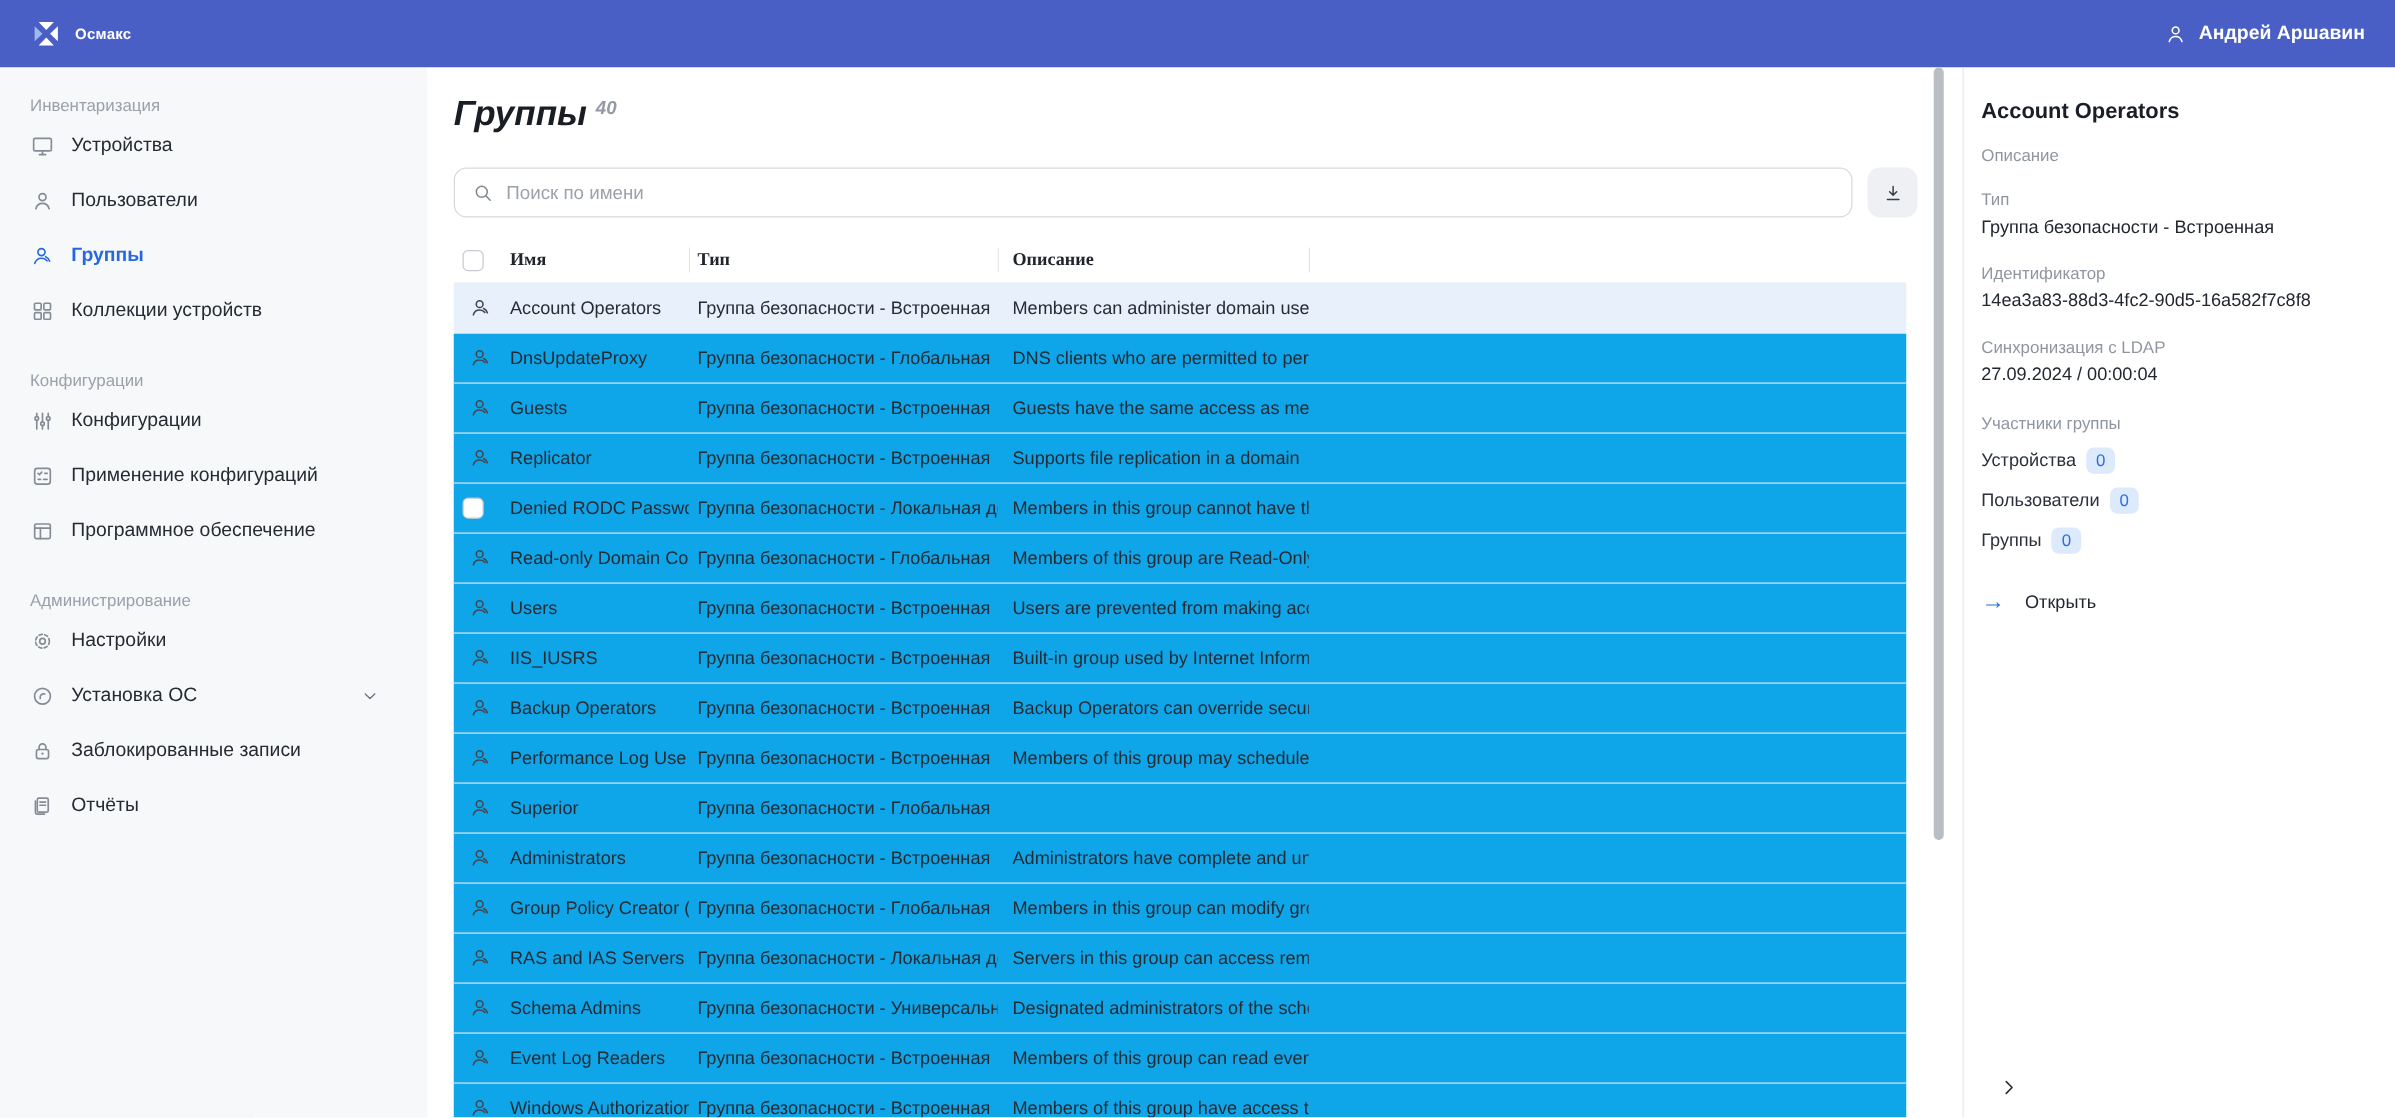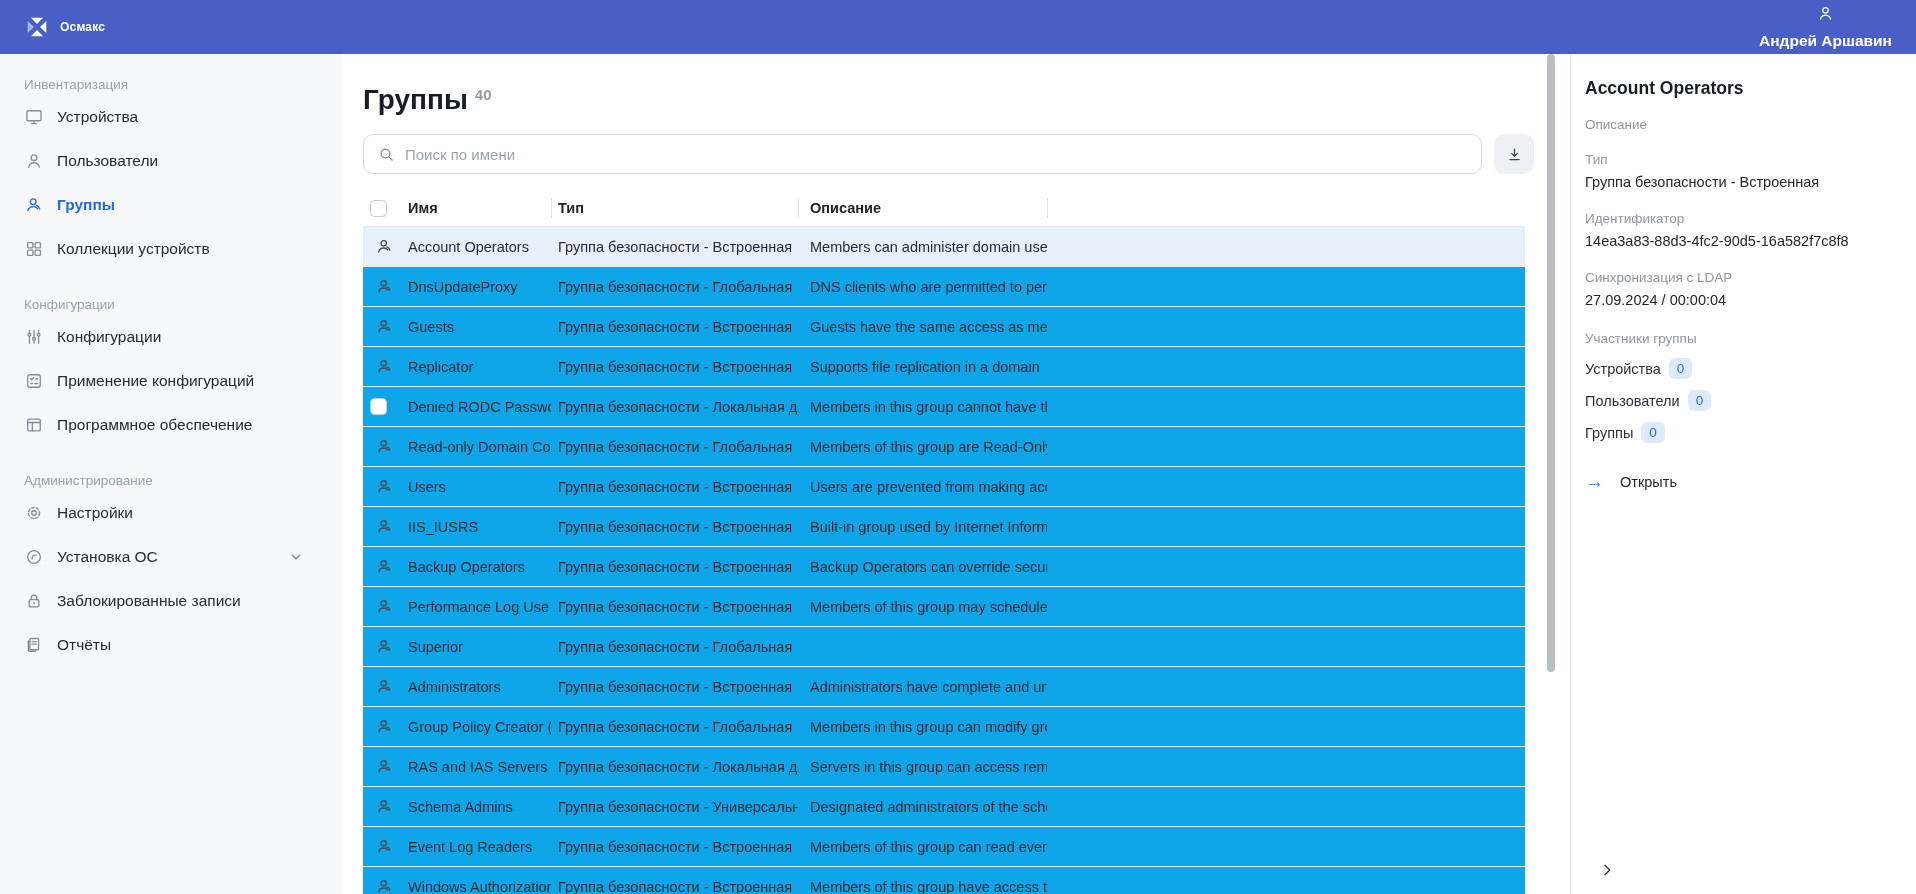--- a/index.html
+++ b/index.html
@@ -13,21 +13,21 @@
 
   
   .topbar {
     position:absolute; top:0; left:0; right:0; height:54px;
     background:#4a5fc6; display:flex; align-items:center;
     justify-content:space-between; padding:0 24px;
   }
   .brand { display:flex; align-items:center; gap:10px; color:#fff;
            font-size:12px; font-weight:700; letter-spacing:.2px; }
   .userchip { display:flex; align-items:center; gap:9px; color:#fff;
-              font-size:15.5px; font-weight:600; cursor:pointer;flex-direction:column; }
+              font-size:15.5px; font-weight:600; cursor:pointer; }
 
   
   .sidebar {
     position:absolute; top:54px; left:0; bottom:0; width:342px;
     background:#f7f8fa; padding:21px 0 0 24px;
   }
   .side-section-label { color:#9aa1ac; font-size:13.5px; height:20px; line-height:20px; }
   .side-section:not(:first-child) .side-section-label { margin-top:24px; }
   .side-item {
     height:44px; display:flex; align-items:center; gap:13px;
@@ -36,21 +36,21 @@
   .side-icon { color:#858c96; }
   .side-item.active { color:#2569e0; font-weight:600; }
   .side-item.active .side-icon { color:#2569e0; }
   .side-chevron { margin-left:auto; color:#6f7680; display:inline-flex; }
 
   
   .main {
     position:absolute; top:54px; left:342px; width:1228px; bottom:0;
     background:#fff; padding:22px 0 0 21px; overflow:hidden;
   }
-  .page-title { font-size:28px; font-weight:700; color:#191d24; height:34px; line-height:48px; }
+  .page-title { font-size:28px; font-weight:700; color:#191d24; height:34px; line-height:30px;font-style:italic; }
   .page-count { font-size:15px; color:#939aa4; font-weight:600; margin-left:7px;
                 position:relative; top:-9px; }
   .search-row { margin-top:24px; display:flex; gap:12px; align-items:flex-start; width:1171px; }
   .search-box {
     height:40px; flex:1; border:1px solid #d6dade; border-radius:10px;
     display:flex; align-items:center; gap:10px; padding:0 14px; background:#fff;
   }
   .search-box .sicon { color:#7f8791; }
   .search-box input {
     border:none; outline:none; flex:1; min-width:0; font-size:15px;
@@ -60,21 +60,21 @@
   .dl-btn {
     width:40px; height:40px; border-radius:10px; background:#eef0f3; border:none;
     display:flex; align-items:center; justify-content:center; cursor:pointer; color:#3a3f47;
   }
 
   .table { margin-top:16px; width:1162px; }
   .thead, .trow { display:grid; grid-template-columns:43px 145px 247px 249px 1fr; align-items:center; }
   .thead { height:37px; font-weight:700; font-size:14.5px; color:#20242b;
            border-bottom:1px solid #e6e9ed; }
   .th { position:relative; white-space:nowrap; overflow:hidden; height:100%;
-        display:flex; align-items:center; }
+        display:flex; align-items:center;font-family:Liberation Serif, serif; }
   .th.name { padding-left:2px; }
   .th.type { padding-left:7px; }
   .th.desc { padding-left:12px; }
   .th.div::before { content:""; position:absolute; left:0; top:8px; bottom:8px;
                     width:1px; background:#dfe3e8; }
   .trow { height:40px; border-bottom:1px solid #eaedf0; font-size:14.5px;
           color:#272b33; cursor:pointer; background:#0ea5e9; }
   .trow.selected { background:#e7f0fb; }
   .cell { white-space:nowrap; overflow:hidden; }
   .cell.name { padding-left:2px; }

